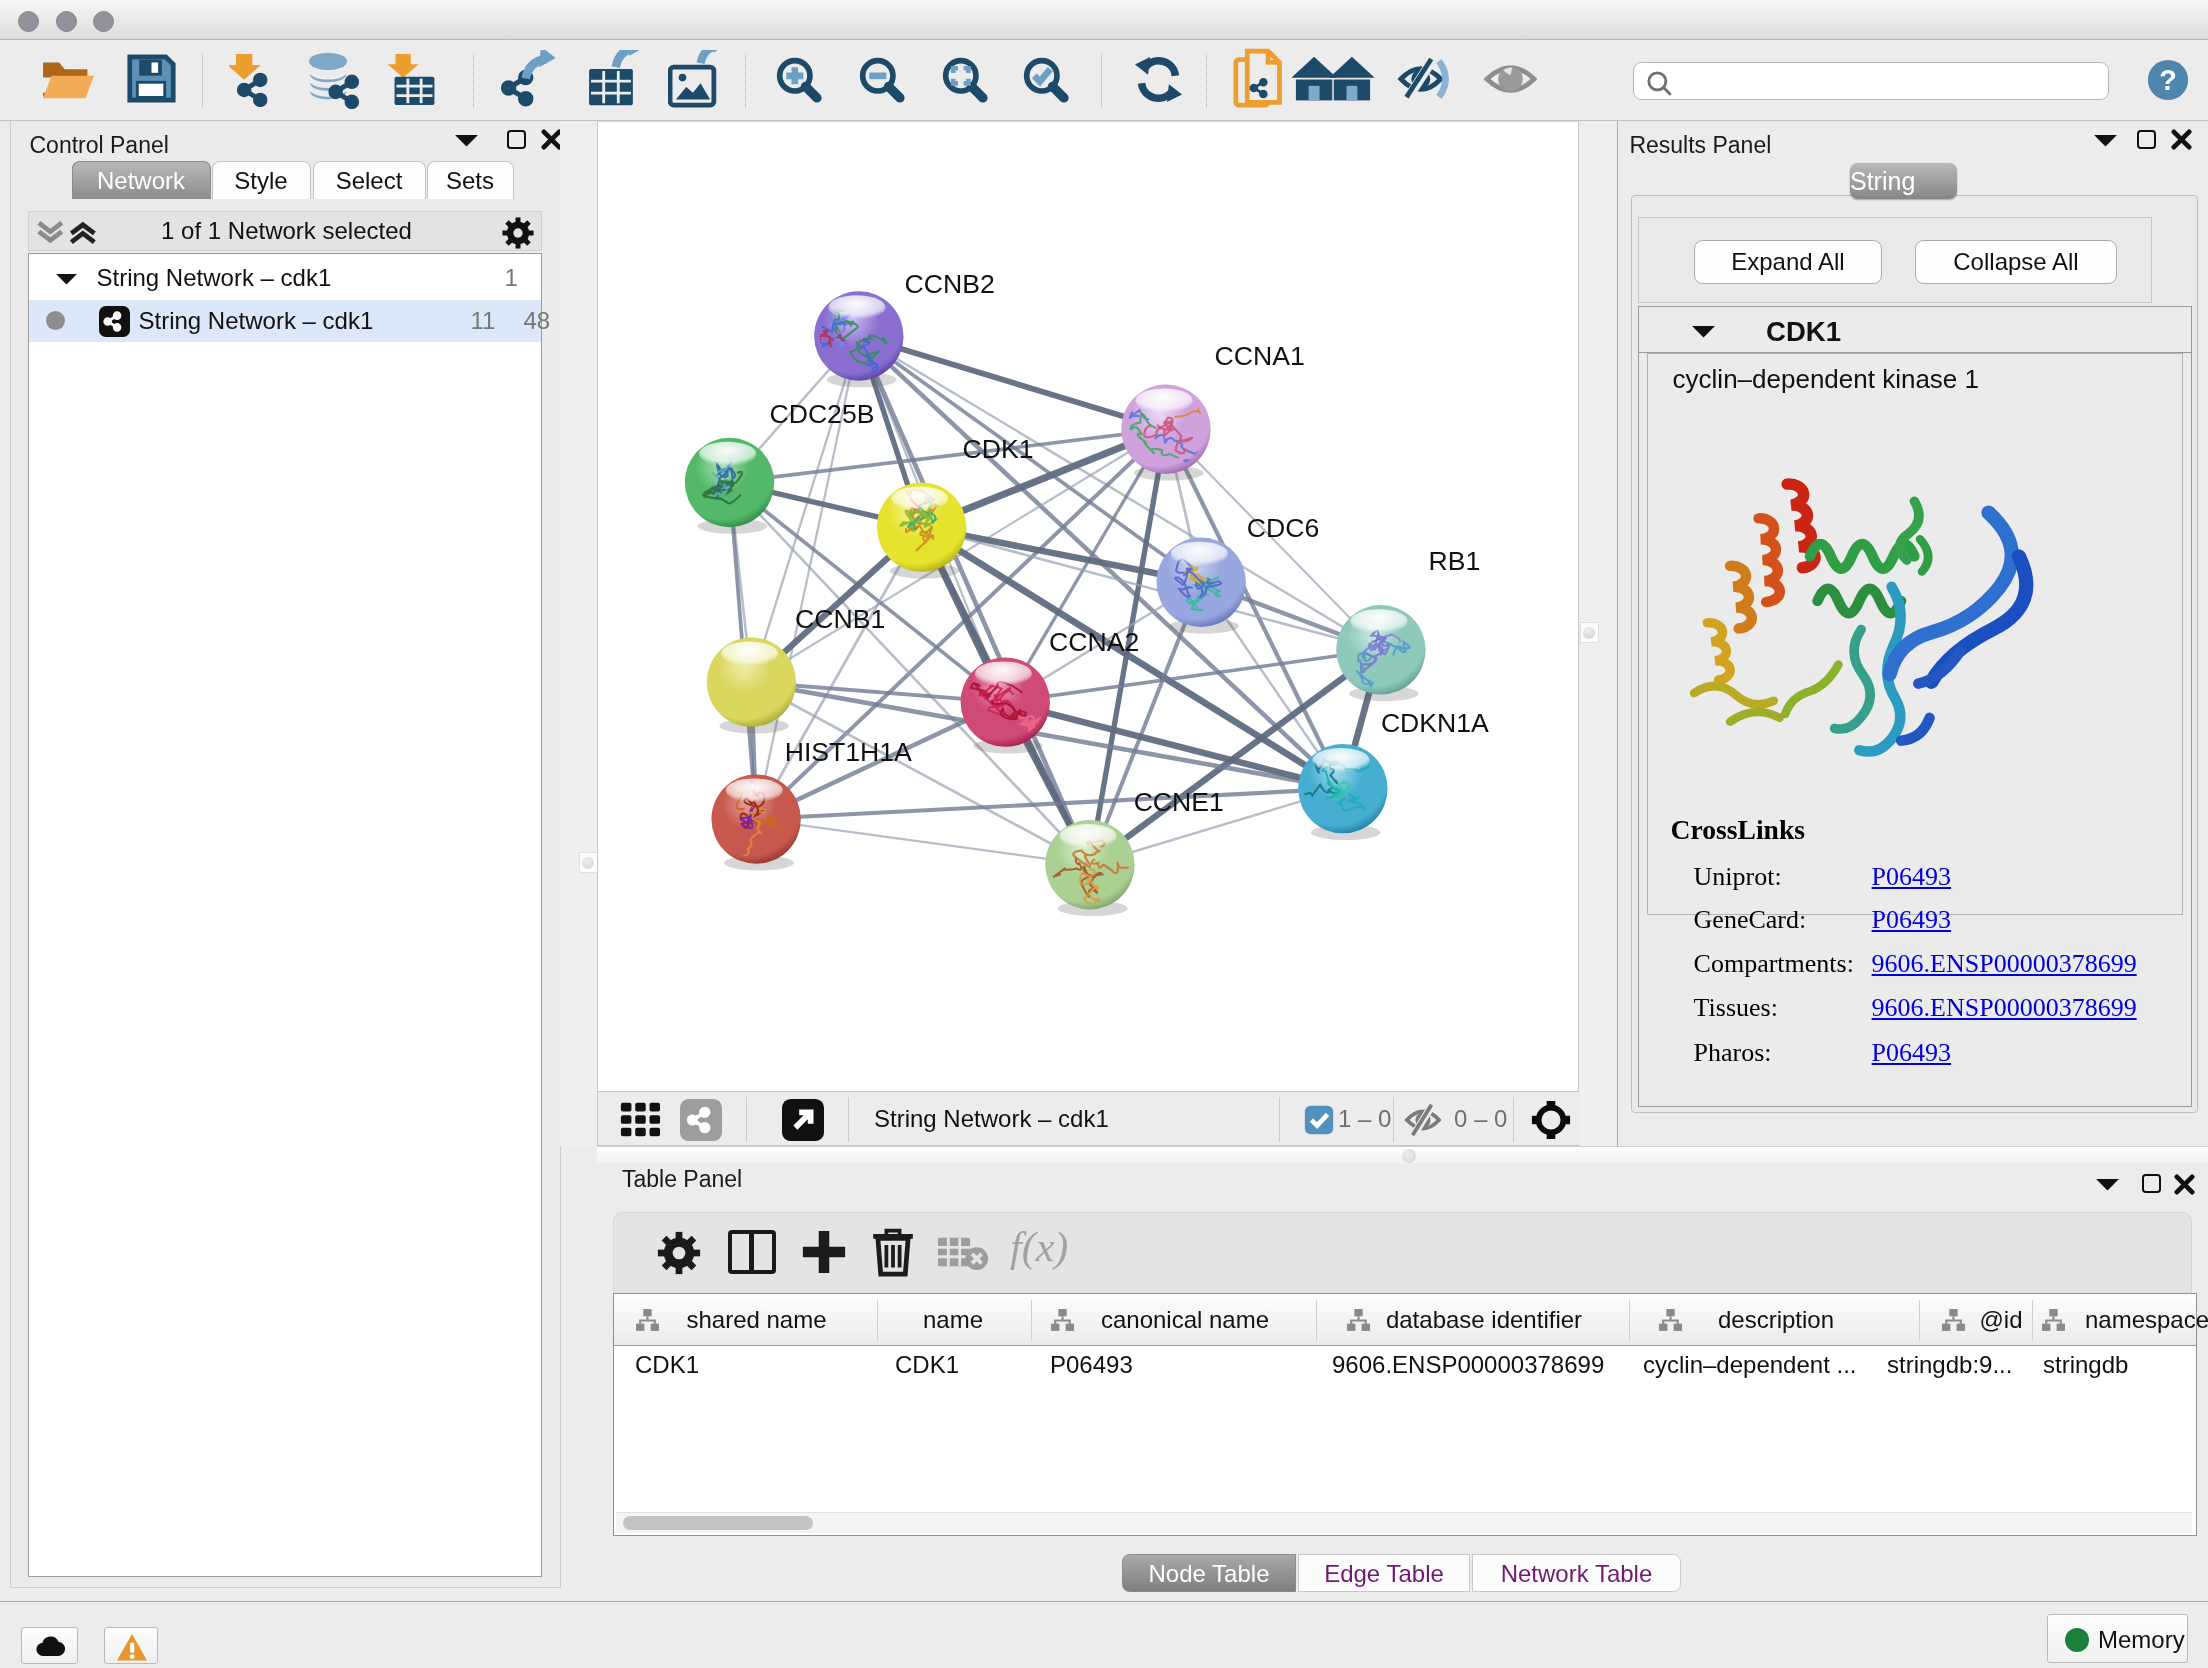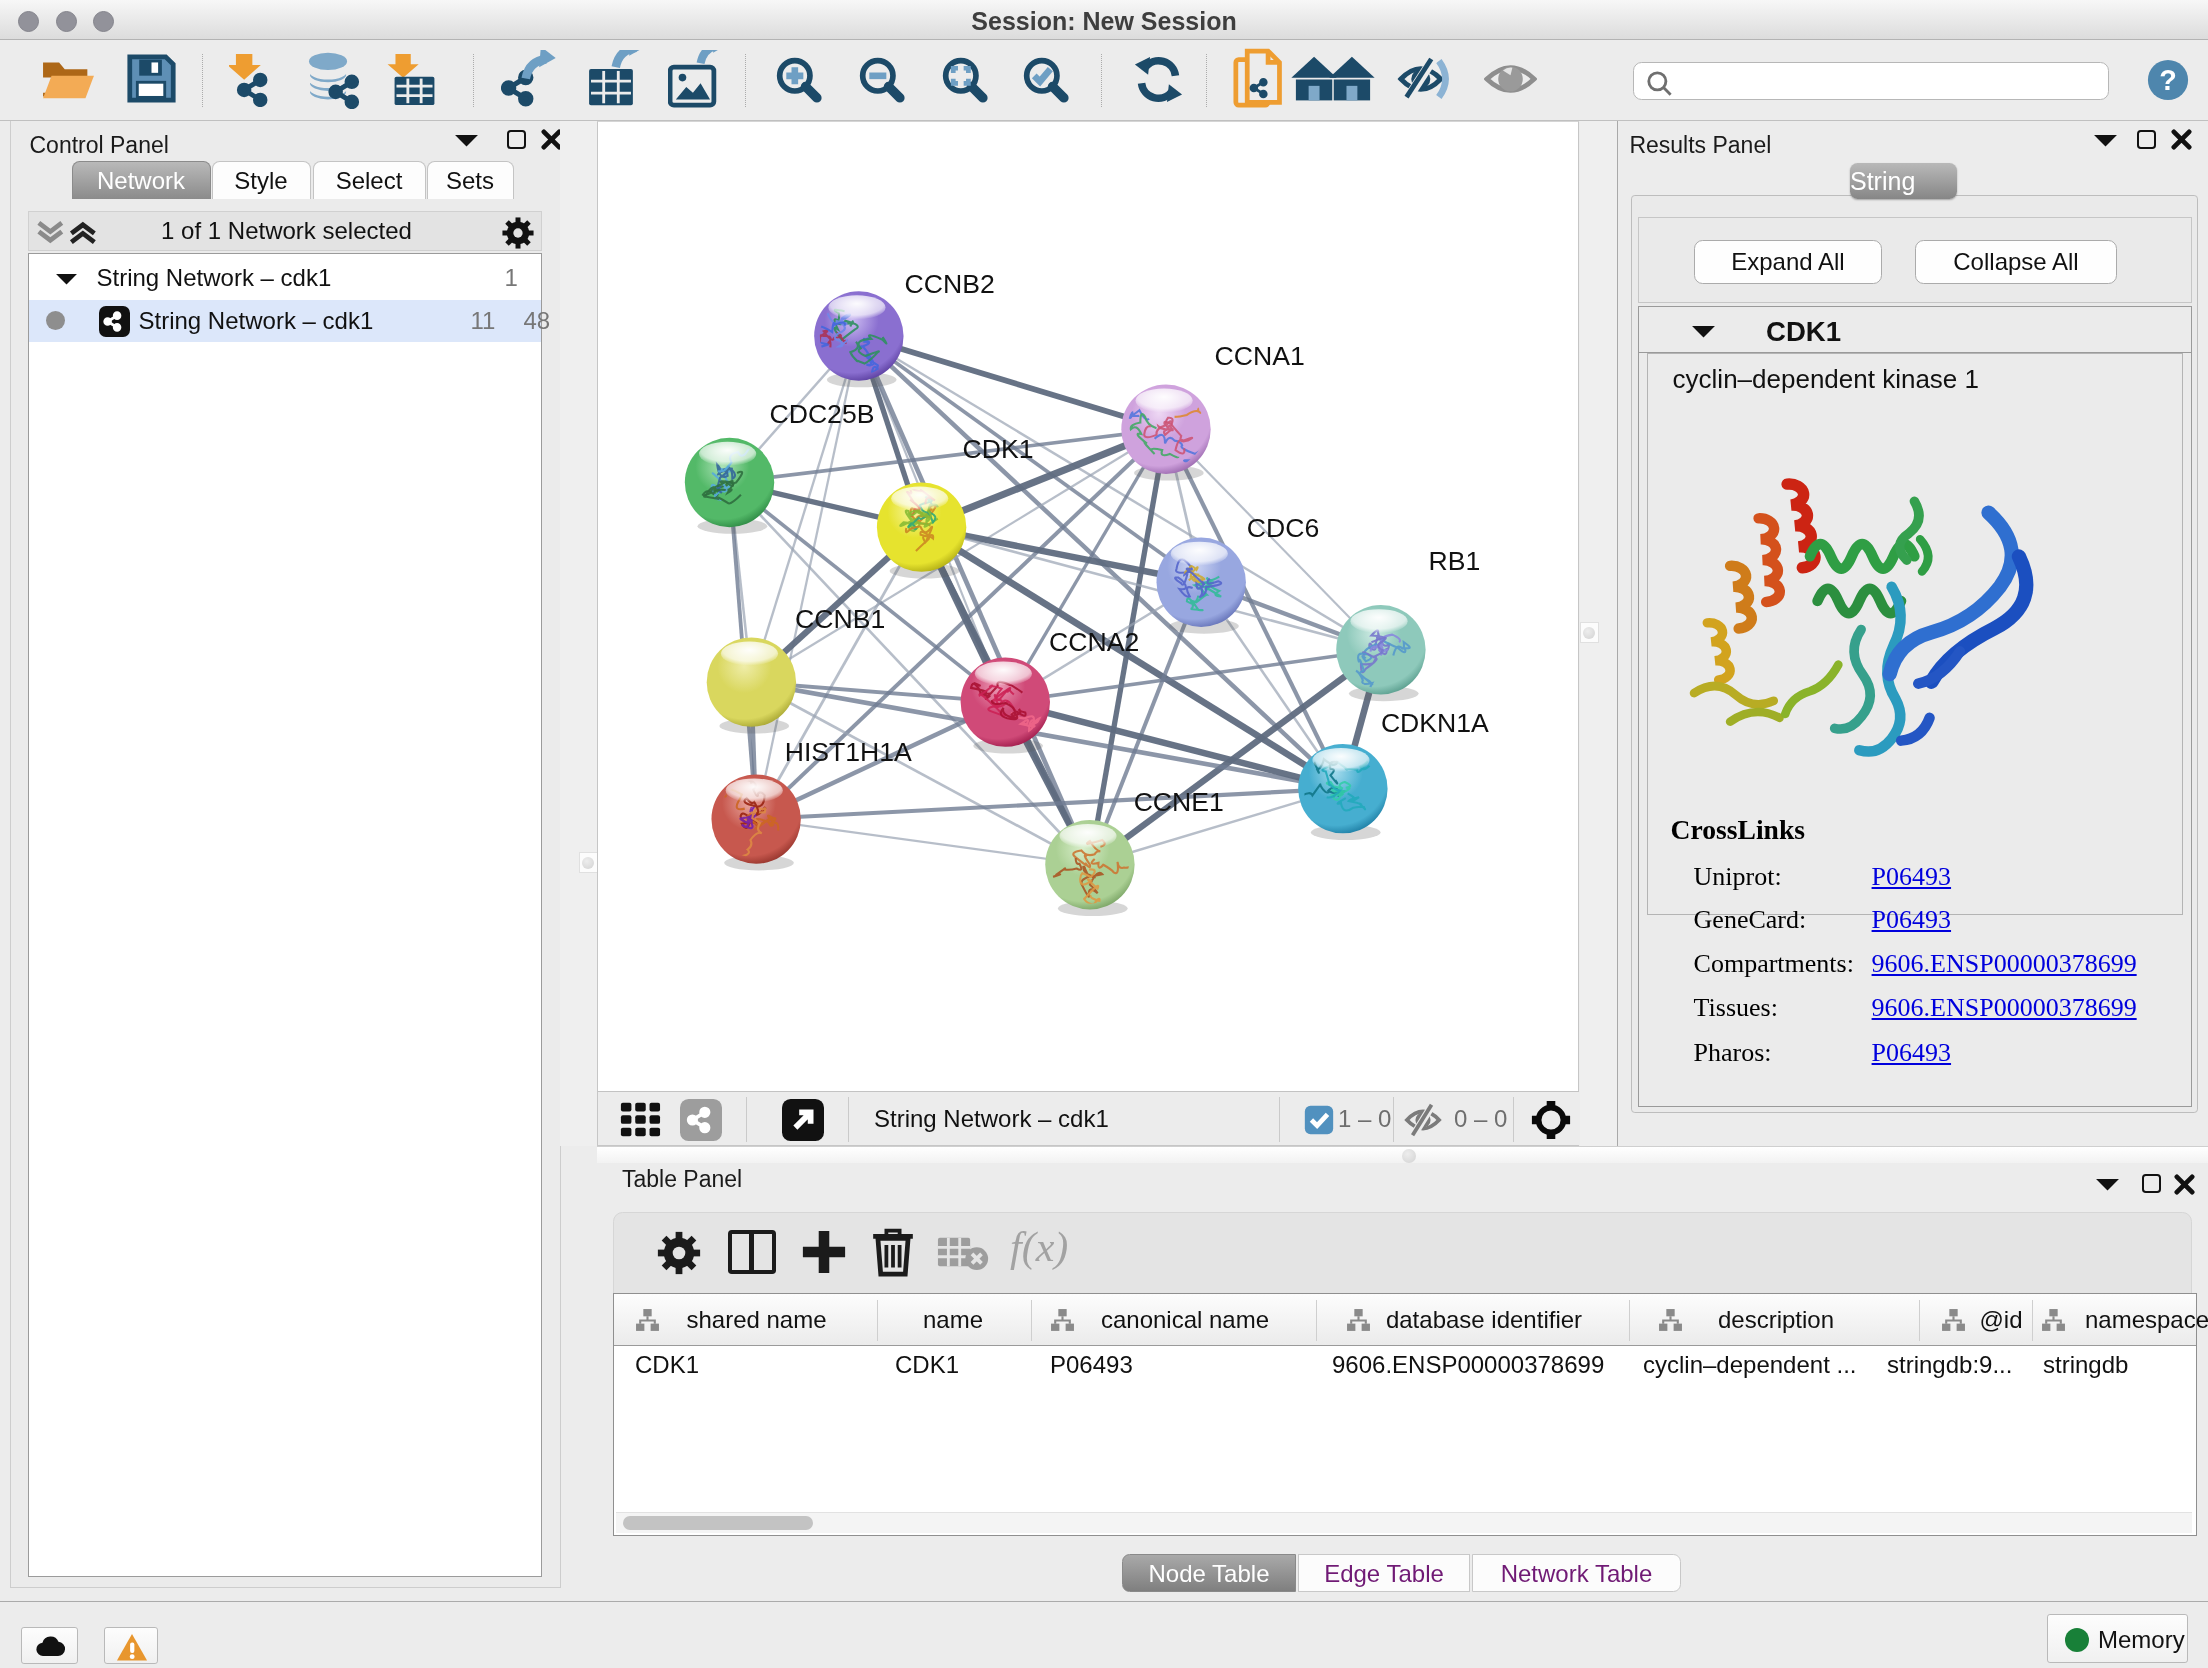--- a/index.html
+++ b/index.html
@@ -50,21 +50,21 @@
 #rpanel { left:1617px; top:121px; width:592px; height:1025px; background:#ececec;
   border-left:1.9px solid #a9a9a9; }
 #rbox { position:absolute; left:13.3px; top:74px; width:567px; height:918px;
   background:#eaeaea; border:1px solid #bdbdbd; border-radius:3.8px; }
 #stringtab { position:absolute; left:232px; top:42px; width:107px; height:36px;
   background:linear-gradient(#b9b9b9,#868686); border-radius:7.6px; color:#fff;
   font-size:25px; text-align:left; line-height:36px; z-index:3;
   box-shadow:0 1px 1.9px rgba(0,0,0,.3); }
 .rbtn { position:absolute; height:44px; background:#fefefe; border:1.9px solid #ababab;
   border-radius:8.6px; font-size:24px; color:#111; text-align:center; }
-#expbox { position:absolute; left:5.7px; top:21px; width:554px; height:86px;
+#expbox { position:absolute; left:5.7px; top:21px; width:514px; height:86px;
   border:1px solid #c6c6c6; background:#eaeaea; }
 #cdkbox { position:absolute; left:5.7px; top:110px; width:554px; height:801px;
   border:1px solid #9a9a9a; background:#ebebeb; }
 #cdkhead { position:absolute; left:0; top:0; width:100%; height:46px;
   border-bottom:1px solid #9a9a9a; }
 #cdkcontent { position:absolute; left:7.6px; top:46px; width:536px; height:562px;
   border:1px solid #b4b4b4; background:#ebebeb; }
 .serif { font-family:"Liberation Serif", serif; }
 .xlrow { position:absolute; font-size:26px; color:#000;
   font-family:"Liberation Serif", serif; }
@@ -92,21 +92,20 @@
 #statusbar { left:0; top:1601px; width:2208px; height:68px; background:#ececec;
   border-top:1px solid #ababab; }
 .sbtn { position:absolute; background:linear-gradient(#fdfdfd,#f0f0f0);
   border:1px solid #b9b9b9; border-radius:2.9px; }
 </style></head>
 <body>
 <div id="titlebar" class="abs">
   <span class="tl" style="left:18px;"></span>
   <span class="tl" style="left:56px;"></span>
   <span class="tl" style="left:93px;"></span>
-  <div id="title">Session: New Session</div>
 </div>
 <div id="toolbar" class="abs">
     <svg class="tbi" style="left:40px;top:14.3px;" width="57" height="49" viewBox="0 0 60 52">
       <path d="M3 8 h17 l6 7 h24 v9 h-47 Z" fill="#ad6717"></path>
       <path d="M3 8 v32 h6 l-1 4 h-5 Z" fill="#ad6717"></path>
       <path d="M12 22 h45 l-9 24 h-45 Z" fill="#f3ab55"></path>
     </svg>
 <svg class="tbi" style="left:126px;top:12.4px;" width="51" height="51" viewBox="0 0 54 54">
       <path d="M4 4 h38 l8 8 v38 h-46 Z" fill="#5e8fb5" stroke="#1c4a68" stroke-width="5"></path>
       <rect x="14" y="7" width="24" height="17" fill="#1c4a68"></rect>

